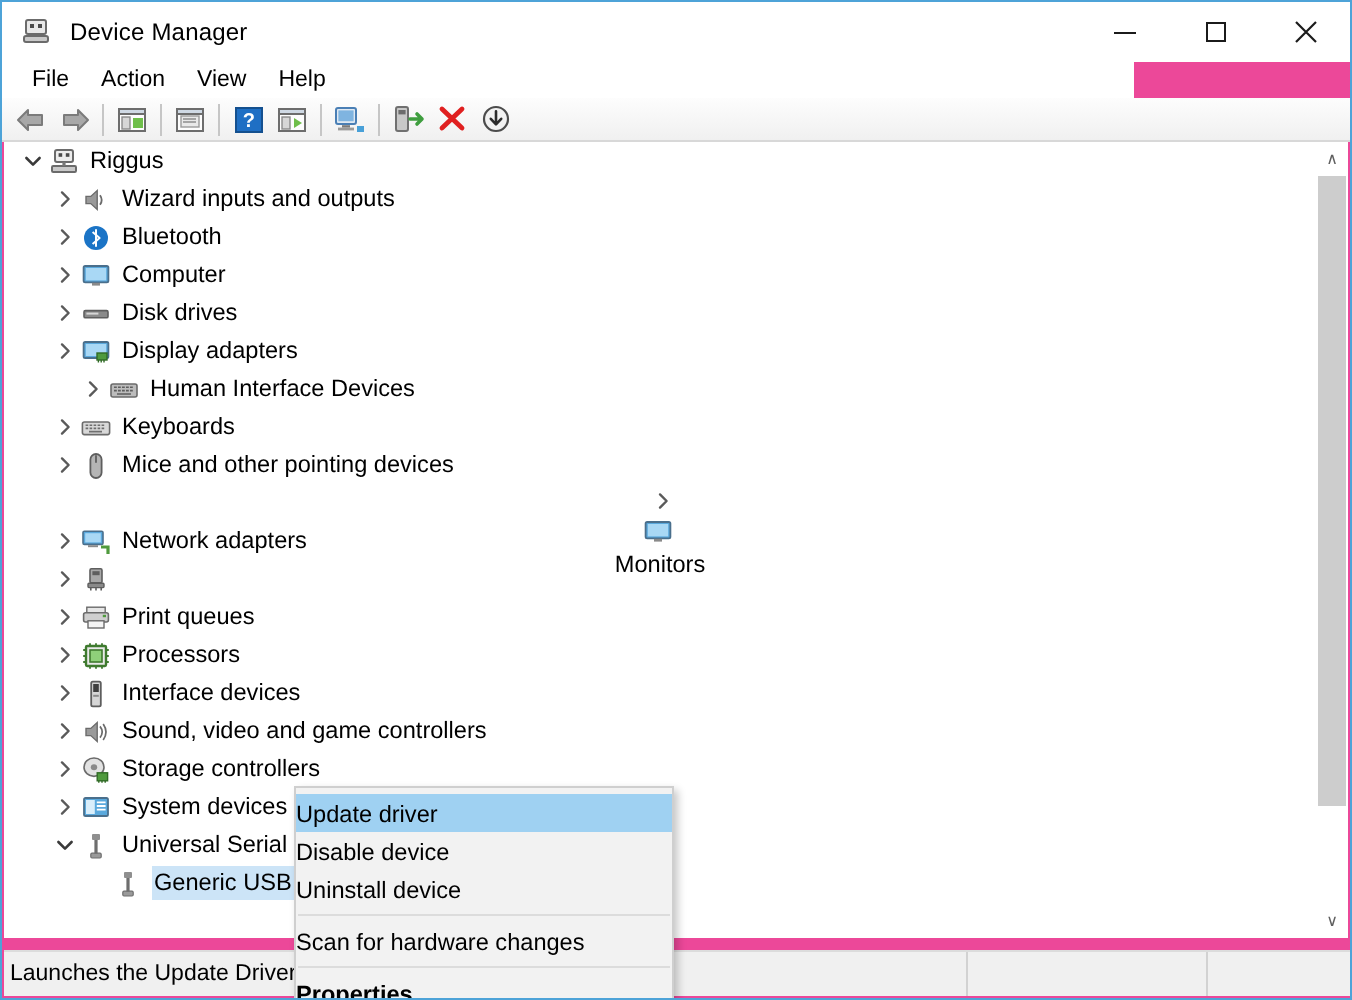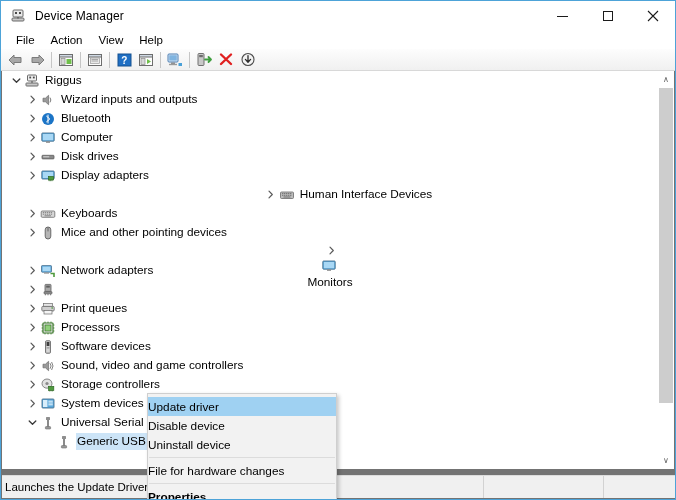--- a/index.html
+++ b/index.html
@@ -7,21 +7,21 @@
     width: 676px; height: 500px;
     overflow: hidden;
     background: #ffffff;
     font-family: "Liberation Sans", sans-serif;
   }
   #app {
     position: relative;
     width: 676px; height: 500px;
     box-sizing: border-box;
     border: 1px solid #4da3d8;
-    background: #737373;
+    background: #ec4899;
     overflow: hidden;
   }
 
   
   .titlebar {
     position: absolute; left: 0; top: 0;
     width: 674px; height: 30px;
     background: #ffffff;
     display: flex; align-items: center;
   }
@@ -43,21 +43,21 @@
     display: flex; align-items: center; justify-content: center;
     color: #1b1b1b;
   }
   .gl-min { width: 11px; height: 1px; background: #1b1b1b; }
   .gl-max { width: 10px; height: 10px; border: 1px solid #1b1b1b; box-sizing: border-box; }
   .gl-close { font-size: 14px; line-height: 1; font-family: "Liberation Sans", sans-serif; }
 
   
   .menubar {
     position: absolute; left: 0; top: 30px;
-    width: 674px; height: 18px;
+    width: 566px; height: 18px;
     background: #ffffff;
     display: flex; align-items: center;
     padding-left: 8px; box-sizing: border-box;
   }
   .menuitem {
     font-size: 11.5px; color: #000;
     padding: 1px 7px; margin-right: 2px;
     cursor: default;
   }
 
@@ -371,21 +371,21 @@
             </svg>
           </span>
           <span class="ricon"><svg width="16" height="16" viewBox="0 0 16 16">
               <rect x="1.8" y="3" width="12.4" height="8" rx=".8" fill="#5aa9dd" stroke="#4a6f8c" stroke-width=".9"></rect>
               <rect x="2.9" y="4" width="10.2" height="6" fill="#a9d8f5"></rect>
               <rect x="8.5" y="8.5" width="5" height="3.5" fill="#4f9a3d" stroke="#2f6a24" stroke-width=".7"></rect>
               <path d="M9.2 12 v1.2 M10.6 12 v1.2 M12 12 v1.2" stroke="#2f6a24" stroke-width=".7"></path>
             </svg></span>
           <span class="rowlabel">Display adapters</span>
         </div>
-        <div class="row" style="padding-left: 36px; justify-content: center;">
+        <div class="row" style="padding-left: 36px;">
           <span class="twisty">
             <svg width="9" height="9" viewBox="0 0 9 9">
               <path d="M3 1.2 L6.3 4.5 L3 7.8" stroke="#5a5a5a" stroke-width="1.2" fill="none" stroke-linecap="round" stroke-linejoin="round"></path>
             </svg>
           </span>
           <span class="ricon"><svg width="16" height="16" viewBox="0 0 16 16">
               <rect x="1.5" y="5" width="13" height="6.5" rx="1" fill="#bcbcbc" stroke="#6b6b6b" stroke-width=".8"></rect>
               <path d="M3 6.6 h1.4 M5 6.6 h1.4 M7 6.6 h1.4 M9 6.6 h1.4 M11 6.6 h1.4 M3 8.3 h1.4 M5 8.3 h1.4 M7 8.3 h1.4 M9 8.3 h1.4 M11 8.3 h1.4 M4.5 10 h7" stroke="#5e5e5e" stroke-width=".8"></path>
             </svg></span>
           <span class="rowlabel">Human Interface Devices</span>
@@ -485,21 +485,21 @@
           <span class="twisty">
             <svg width="9" height="9" viewBox="0 0 9 9">
               <path d="M3 1.2 L6.3 4.5 L3 7.8" stroke="#5a5a5a" stroke-width="1.2" fill="none" stroke-linecap="round" stroke-linejoin="round"></path>
             </svg>
           </span>
           <span class="ricon"><svg width="16" height="16" viewBox="0 0 16 16">
               <rect x="5.6" y="1.8" width="4.8" height="12.4" rx=".8" fill="#d6d6d6" stroke="#5e5e5e" stroke-width=".9"></rect>
               <rect x="6.6" y="3" width="2.8" height="4" fill="#3f3f3f"></rect>
               <rect x="6.6" y="8.4" width="2.8" height="1" fill="#8a8a8a"></rect>
             </svg></span>
-          <span class="rowlabel">Software devices</span>
+          <span class="rowlabel">Interface devices</span>
         </div>
         <div class="row" style="padding-left: 22px;">
           <span class="twisty">
             <svg width="9" height="9" viewBox="0 0 9 9">
               <path d="M3 1.2 L6.3 4.5 L3 7.8" stroke="#5a5a5a" stroke-width="1.2" fill="none" stroke-linecap="round" stroke-linejoin="round"></path>
             </svg>
           </span>
           <span class="ricon"><svg width="16" height="16" viewBox="0 0 16 16">
               <path d="M3 6.2 H5.4 L8.6 3.3 V12.7 L5.4 9.8 H3 Z" fill="#9a9a9a" stroke="#6b6b6b" stroke-width=".7"></path>
               <path d="M10 5.2 Q12.2 8 10 10.8 M11.6 4 Q14.4 8 11.6 12" stroke="#6b6b6b" stroke-width=".85" fill="none"></path>
@@ -575,18 +575,18 @@
     <div class="status-seg status-main">Launches the Update Driver Wizard.</div>
     <div class="status-seg status-b"></div>
     <div class="status-seg status-c"></div>
   </div>
 
   <div class="ctxmenu">
     <div class="ctxitem hl">Update driver</div>
     <div class="ctxitem">Disable device</div>
     <div class="ctxitem">Uninstall device</div>
     <div class="ctxsep"></div>
-    <div class="ctxitem">File for hardware changes</div>
+    <div class="ctxitem">Scan for hardware changes</div>
     <div class="ctxsep"></div>
     <div class="ctxitem bold">Properties</div>
   </div>
 
 </div>
 
 </body></html>

